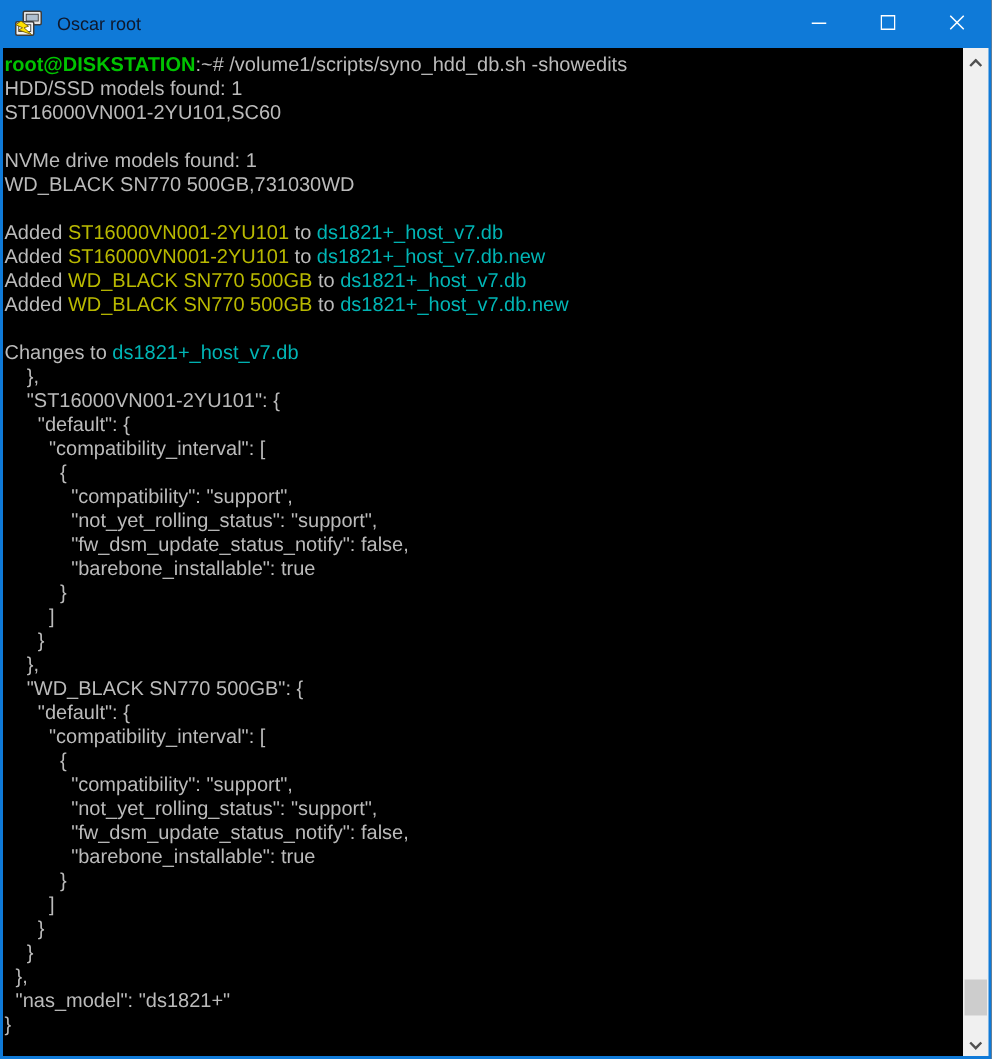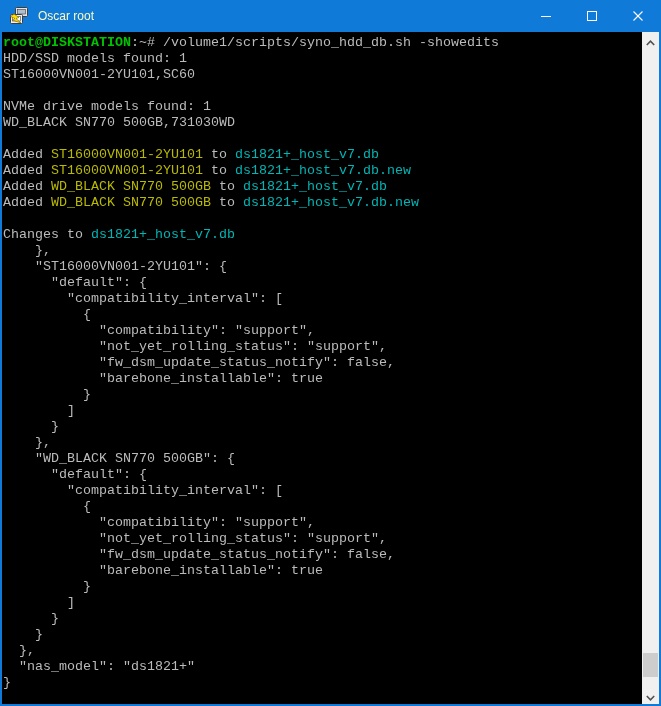--- a/index.html
+++ b/index.html
@@ -15,40 +15,40 @@
 
   
   .titlebar {
     height:32px; flex:0 0 32px;
     background: var(--titlebar, #0078d7);
     display:flex; align-items:center;
     user-select:none;
   }
   .app-icon { width:20px; height:20px; margin-left:9px; display:flex; align-items:center; justify-content:center; }
   .title {
-    color:#fef9c3; font-size:12px; margin-left:9px;
+    color:#0f172a; font-size:12px; margin-left:9px;
     white-space:nowrap;
   }
   .controls { margin-left:auto; display:flex; height:32px; }
   .ctrl {
     width:46px; height:32px;
     display:flex; align-items:center; justify-content:center;
     cursor:default;
   }
 
   
   .win-body {
     flex:1; display:flex;
     margin:0 2px 2px 2px;
     min-height:0;
   }
   .terminal {
     flex:1;
     background: var(--terminal-bg, #000);
-    font-family:Liberation Mono, monospace;
+    font-family:Liberation Sans, sans-serif;
     font-size:13.33px; line-height:16px;
     white-space:pre;
     padding:3px 0 0 1px;
     overflow:hidden;
   }
   .line { height:16px; }
   .line span { }
 
   .scrollbar {
     flex:0 0 17px; width:17px;

